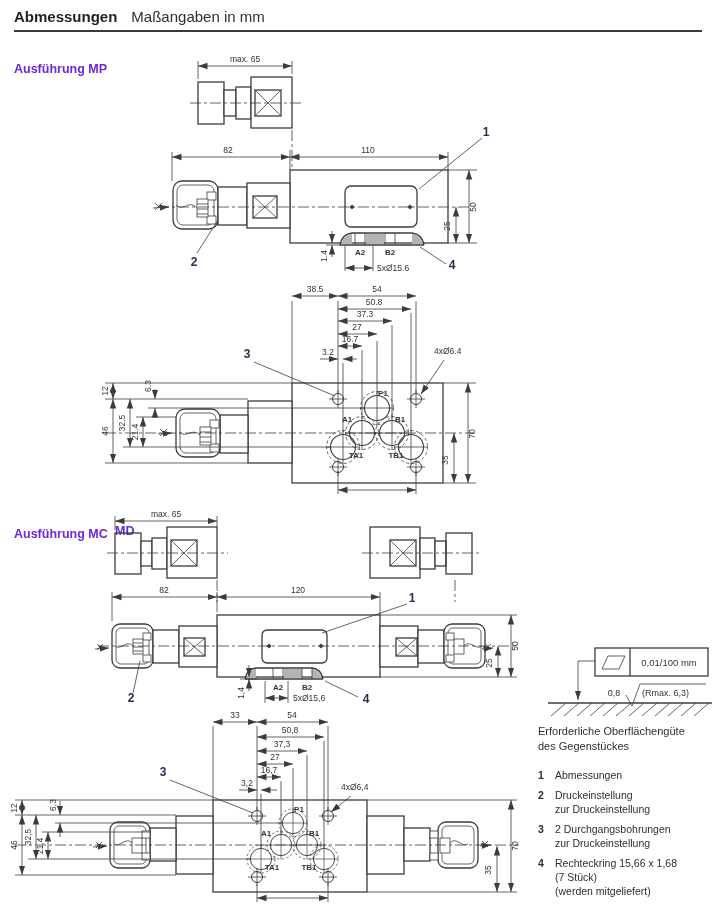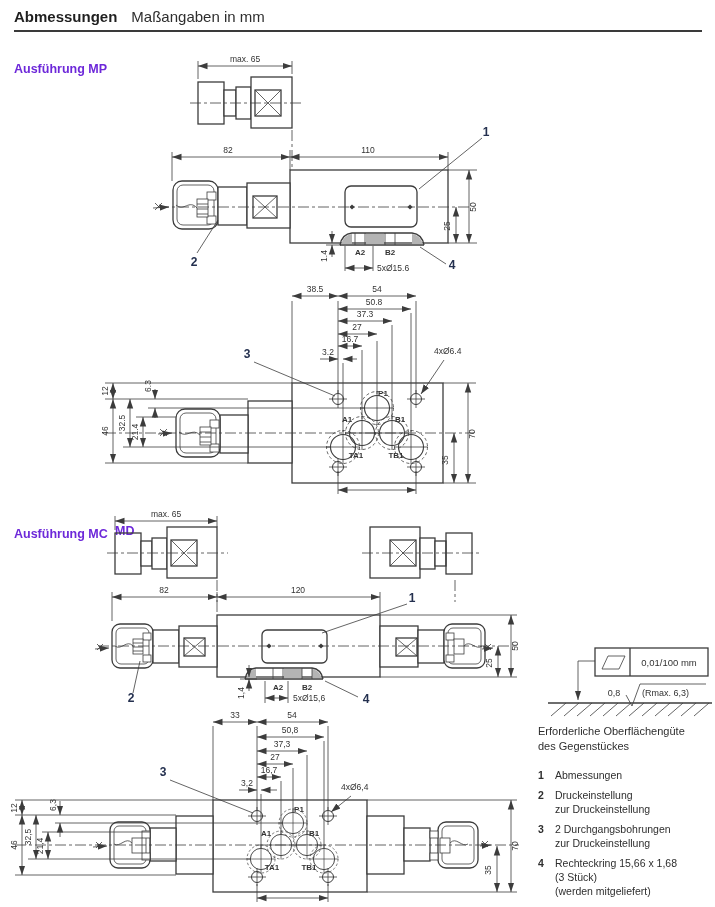--- a/index.html
+++ b/index.html
@@ -469,19 +469,19 @@
       <span class="n">3</span>
       <span>
         <div>2 Durchgangsbohrungen</div>
         <div>zur Druckeinstellung</div>
       </span>
     </div>
     <div class="litem">
       <span class="n">4</span>
       <span>
         <div>Rechteckring 15,66 x 1,68</div>
-        <div>(3 Stück)</div>
+        <div>(7 Stück)</div>
         <div>(werden mitgeliefert)</div>
       </span>
     </div>
   </div>
 
 </div>
 
 </body></html>

